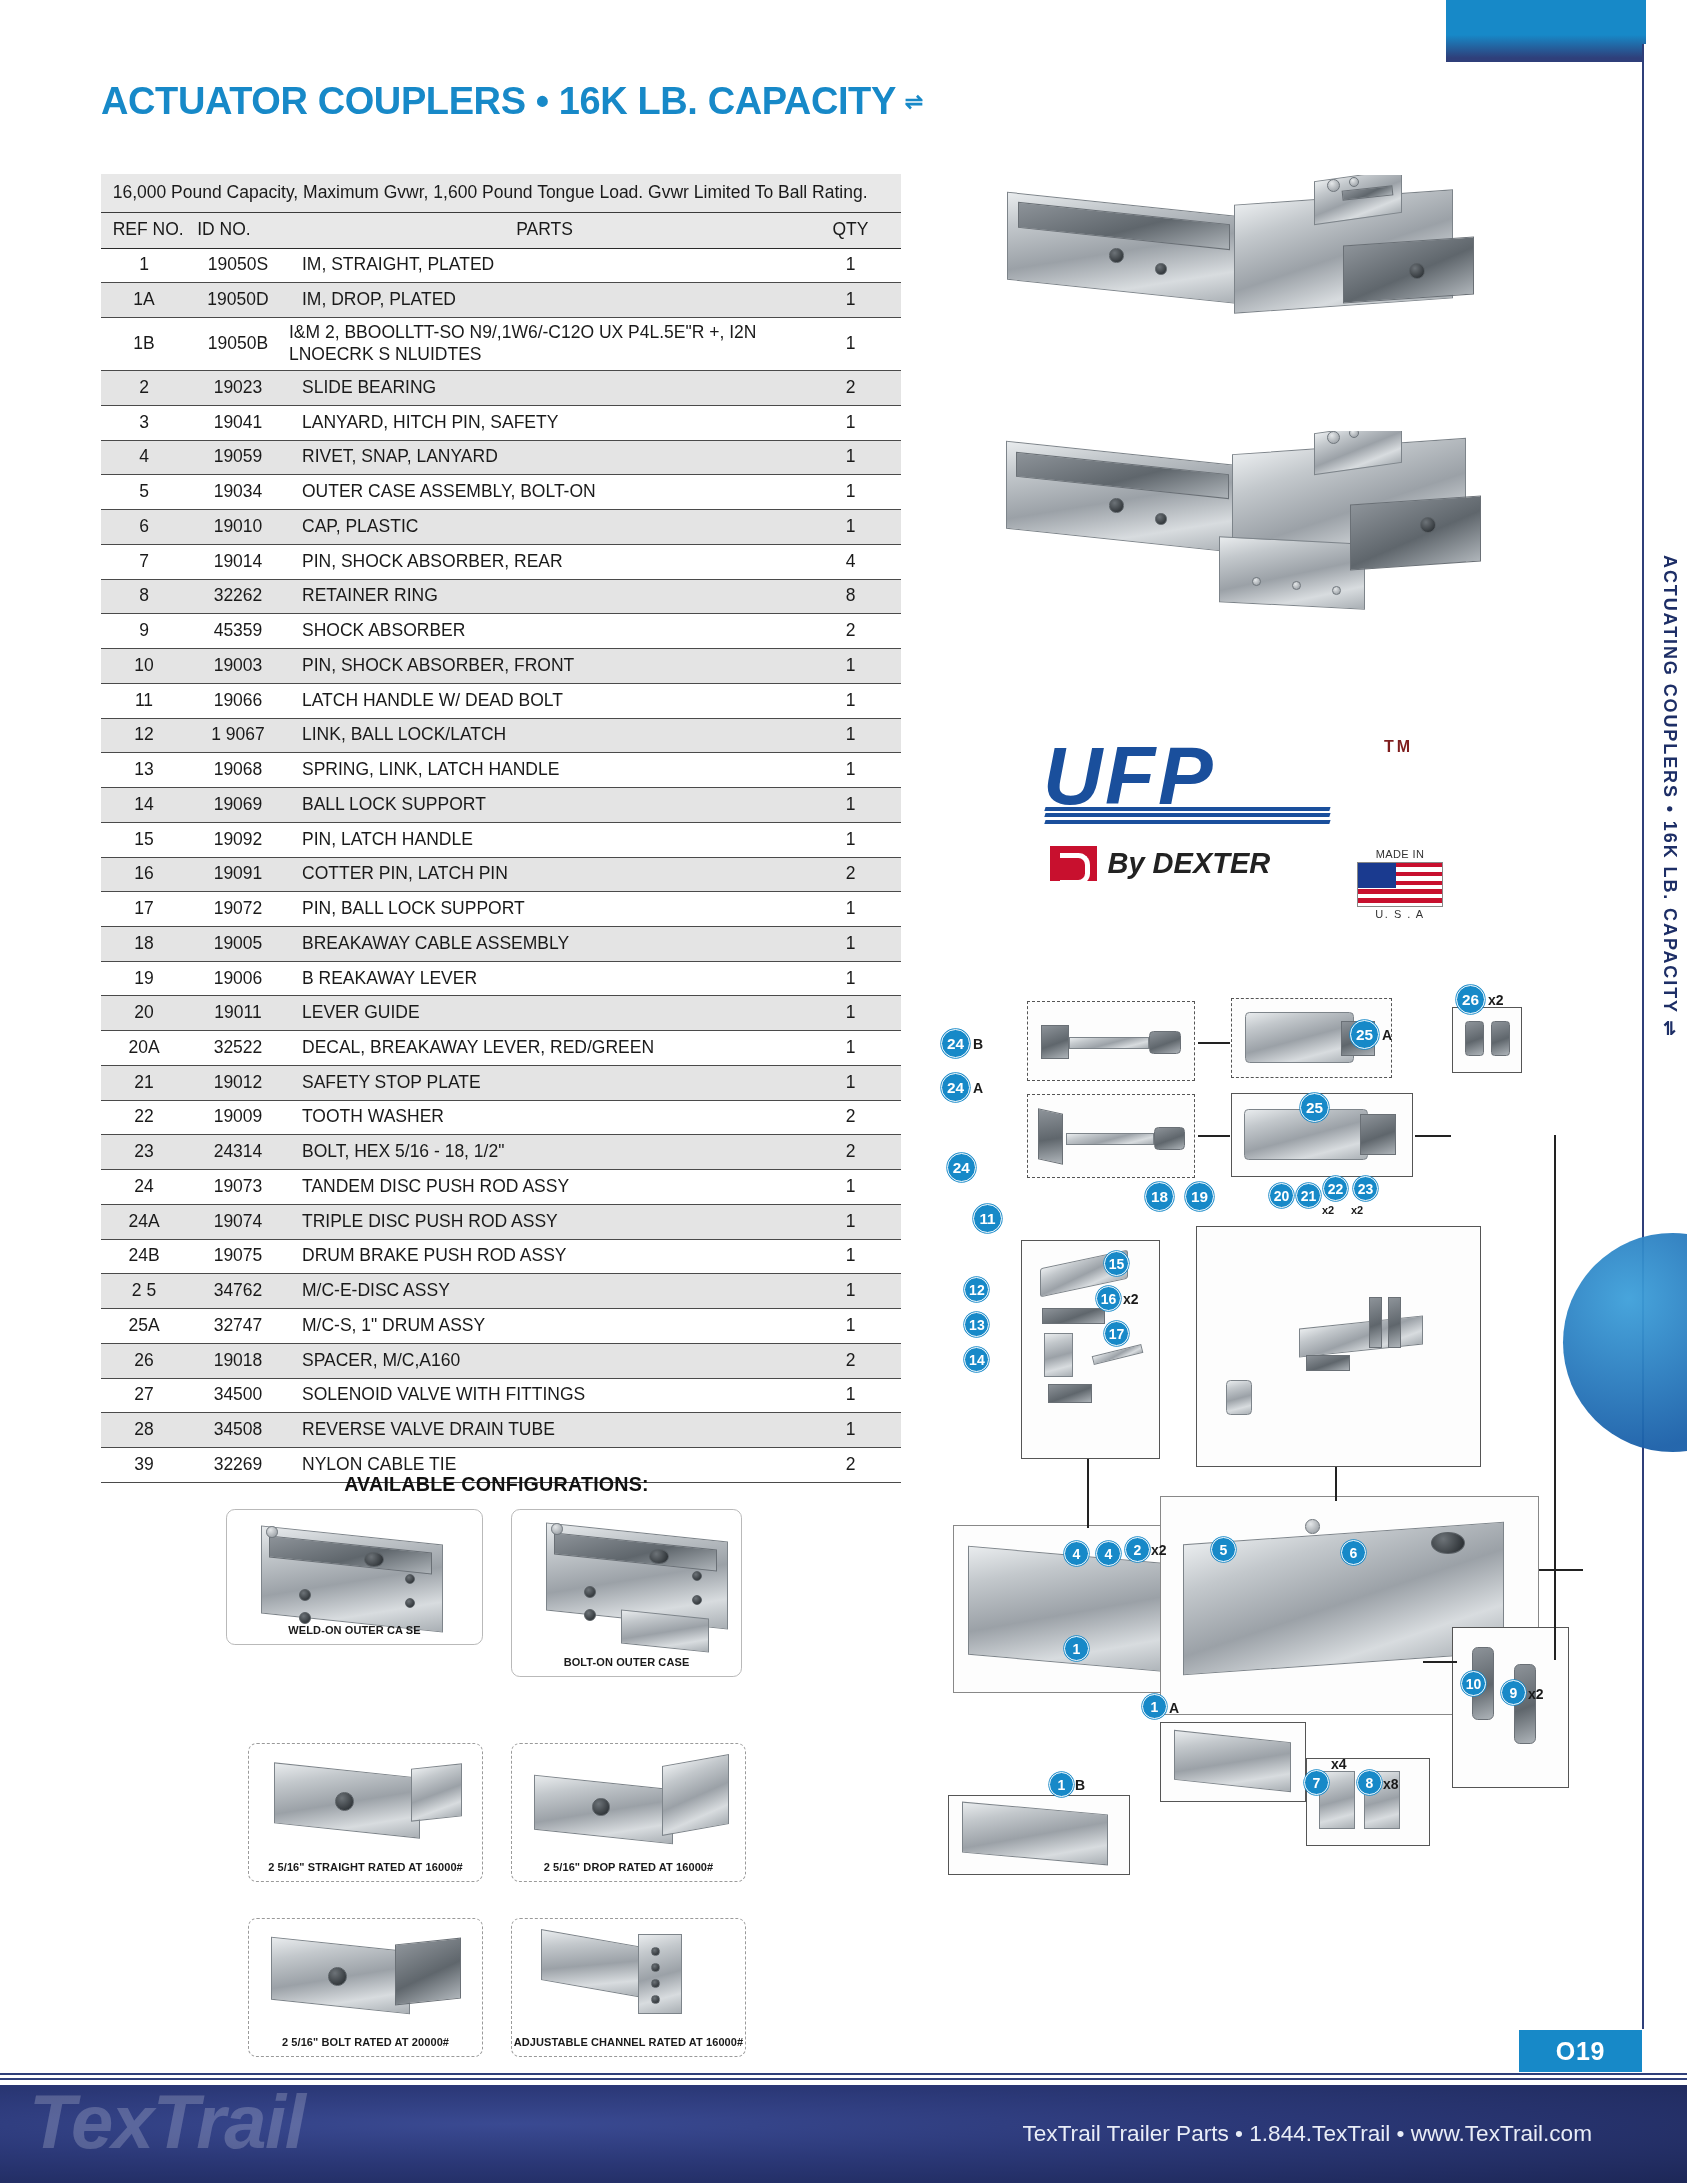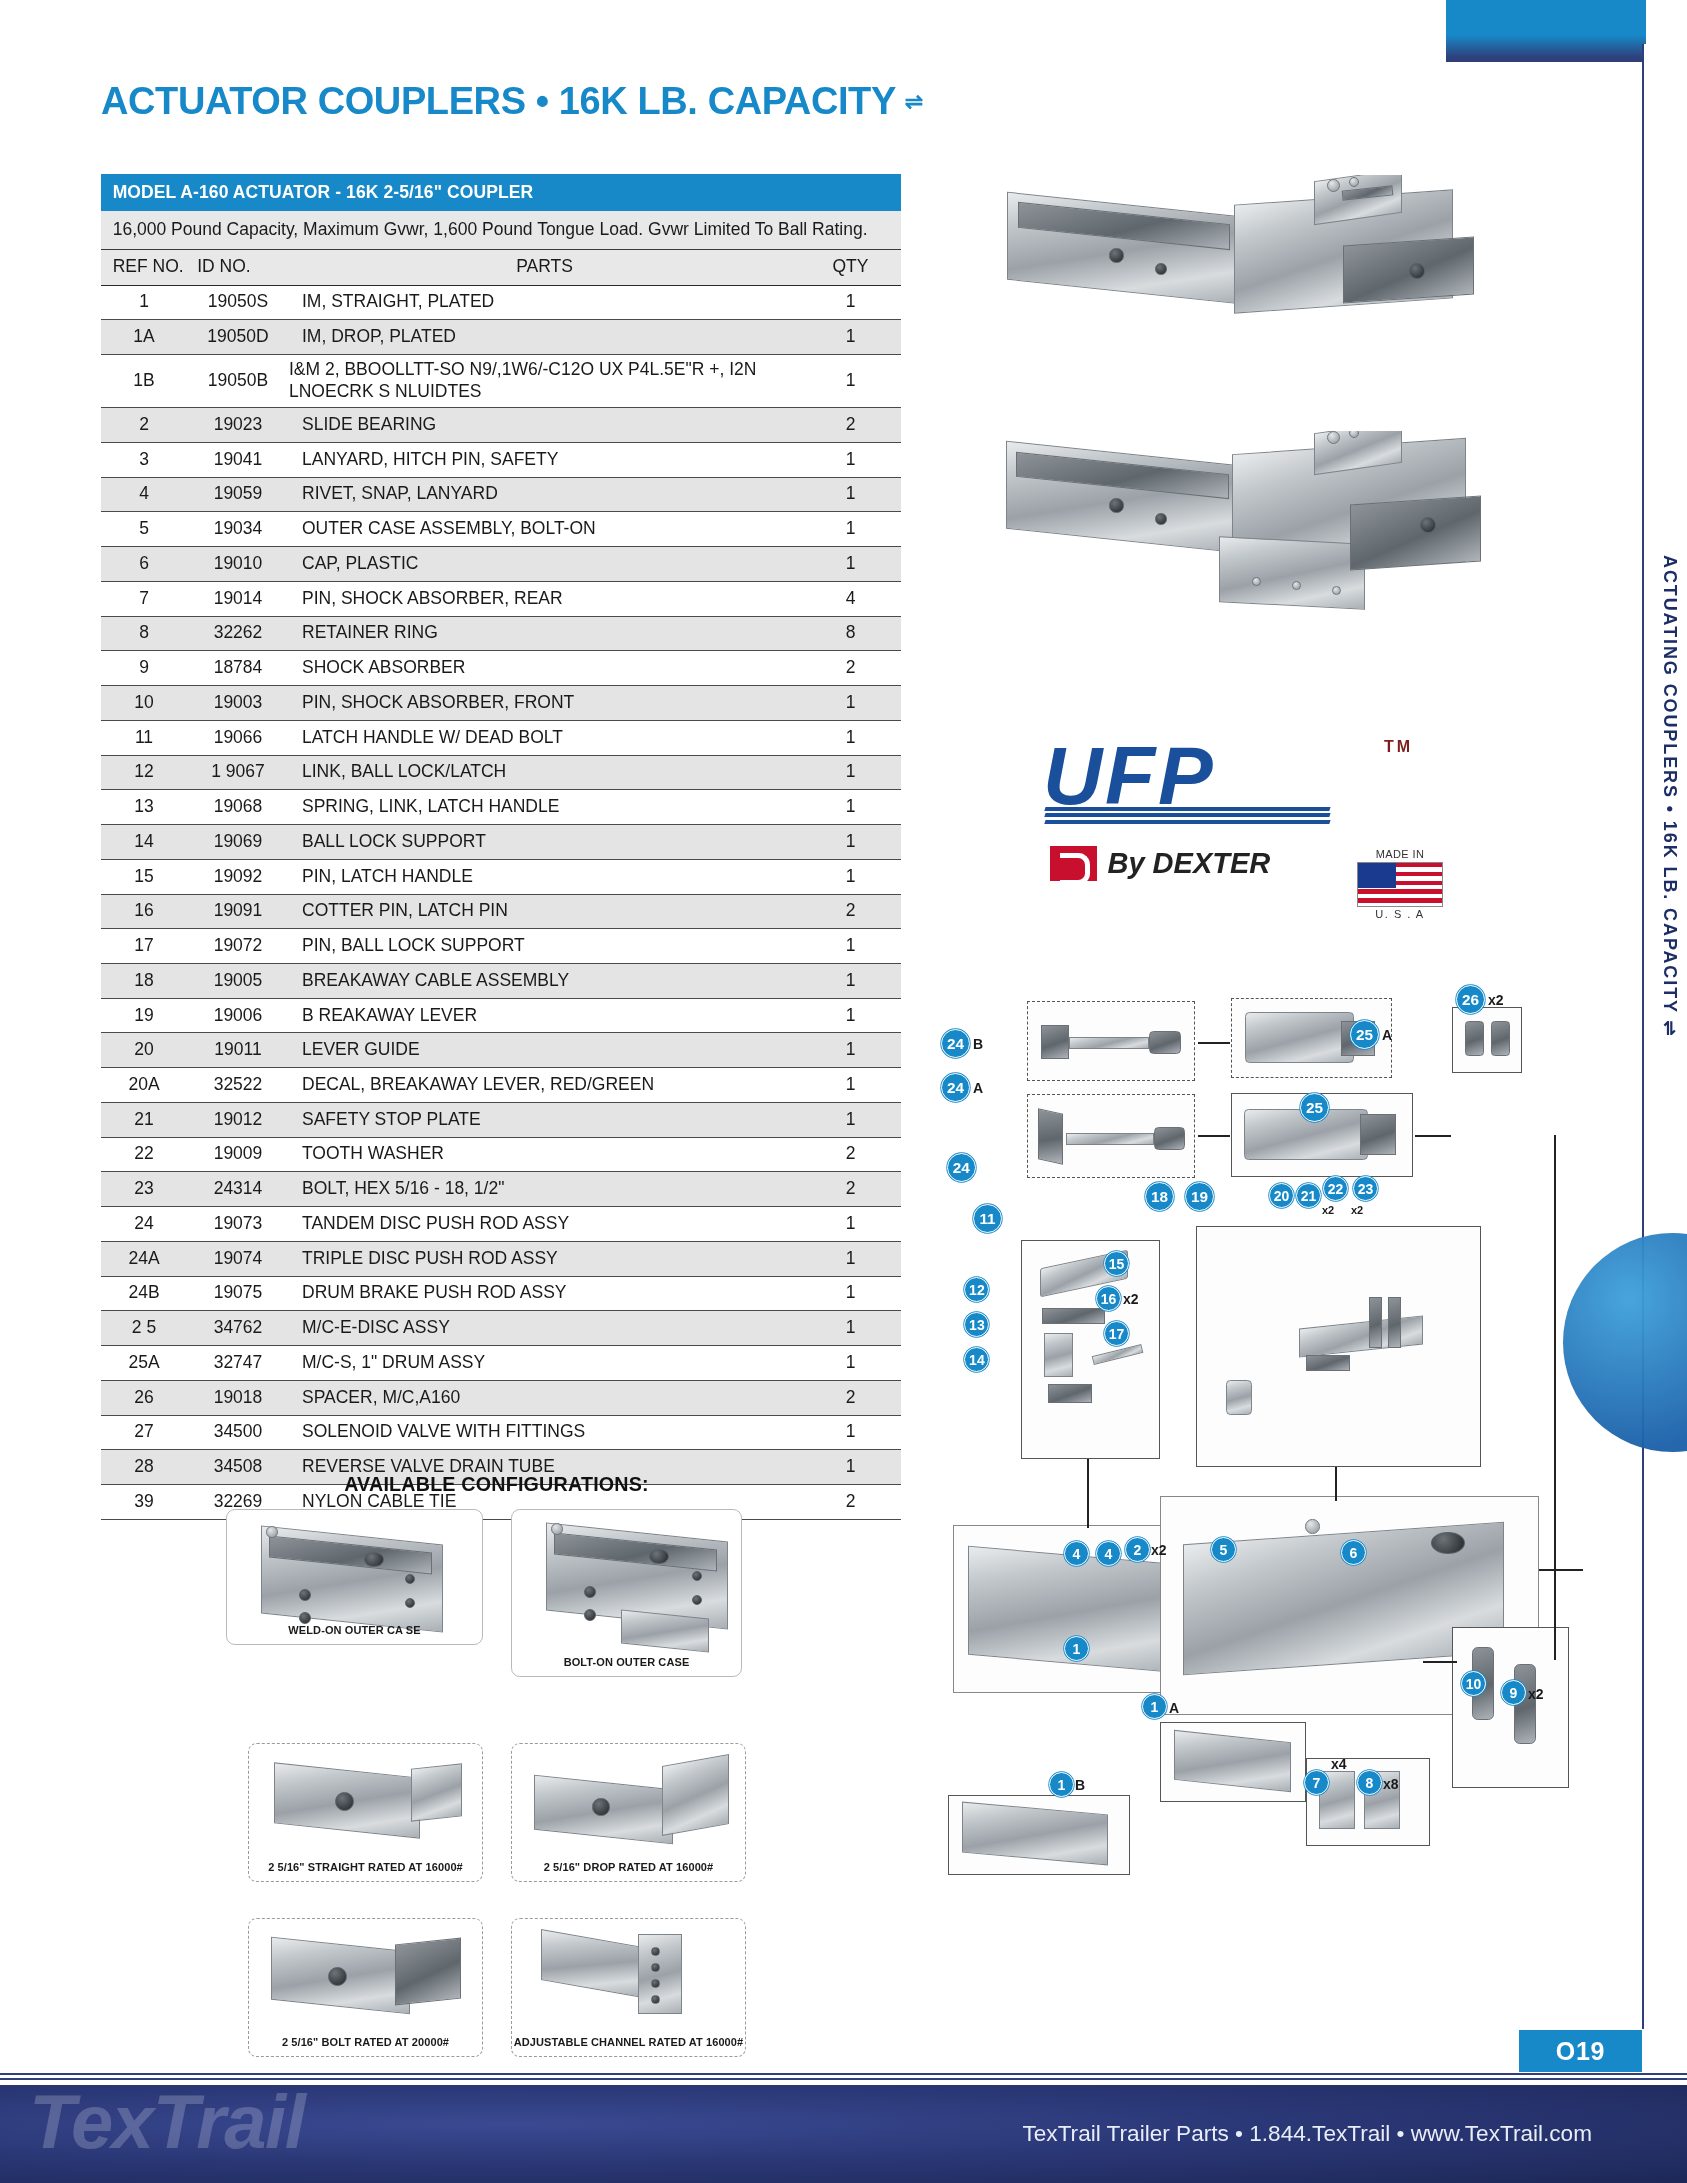--- a/index.html
+++ b/index.html
@@ -344,23 +344,20 @@
 </div>
 <div class="side-bubble"></div>
 
 <div class="page-title">
   <span>ACTUATOR COUPLERS • 16K LB. CAPACITY</span><span class="title-tail">⇌</span>
 </div>
 
 <table class="parts-table">
   <thead>
     <tr>
-      <td class="tbl-title-bar" colspan="4">MODEL A-160 ACTUATOR - 16K 2-5/16" COUPLER</td>
-    </tr>
-    <tr>
       <td class="tbl-desc" colspan="4">16,000 Pound Capacity, Maximum Gvwr, 1,600 Pound Tongue Load. Gvwr Limited To Ball Rating.</td>
     </tr>
     <tr class="hdr-row">
       <td class="col-ref">REF NO.</td>
       <td class="col-id">ID NO.</td>
       <td class="col-part">PARTS</td>
       <td class="col-qty">QTY</td>
     </tr>
   </thead>
   <tbody id="parts-body">
@@ -419,21 +416,21 @@
         <td class="col-qty">4</td>
       </tr>
       <tr class="shade">
         <td class="col-ref">8</td>
         <td class="col-id">32262</td>
         <td class="col-part">RETAINER RING</td>
         <td class="col-qty">8</td>
       </tr>
       <tr>
         <td class="col-ref">9</td>
-        <td class="col-id">18784</td>
+        <td class="col-id">45359</td>
         <td class="col-part">SHOCK ABSORBER</td>
         <td class="col-qty">2</td>
       </tr>
       <tr class="shade">
         <td class="col-ref">10</td>
         <td class="col-id">19003</td>
         <td class="col-part">PIN, SHOCK ABSORBER, FRONT</td>
         <td class="col-qty">1</td>
       </tr>
       <tr>

